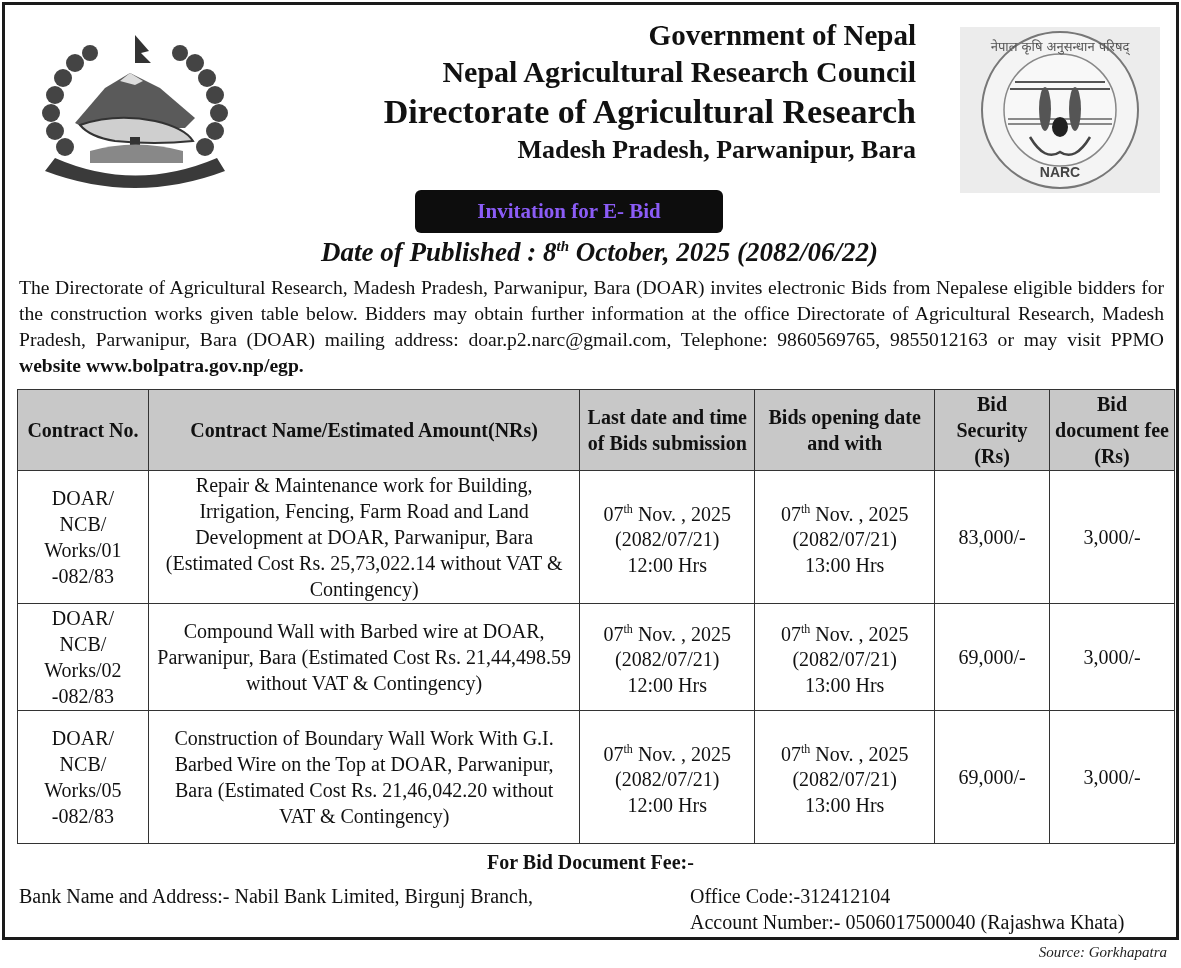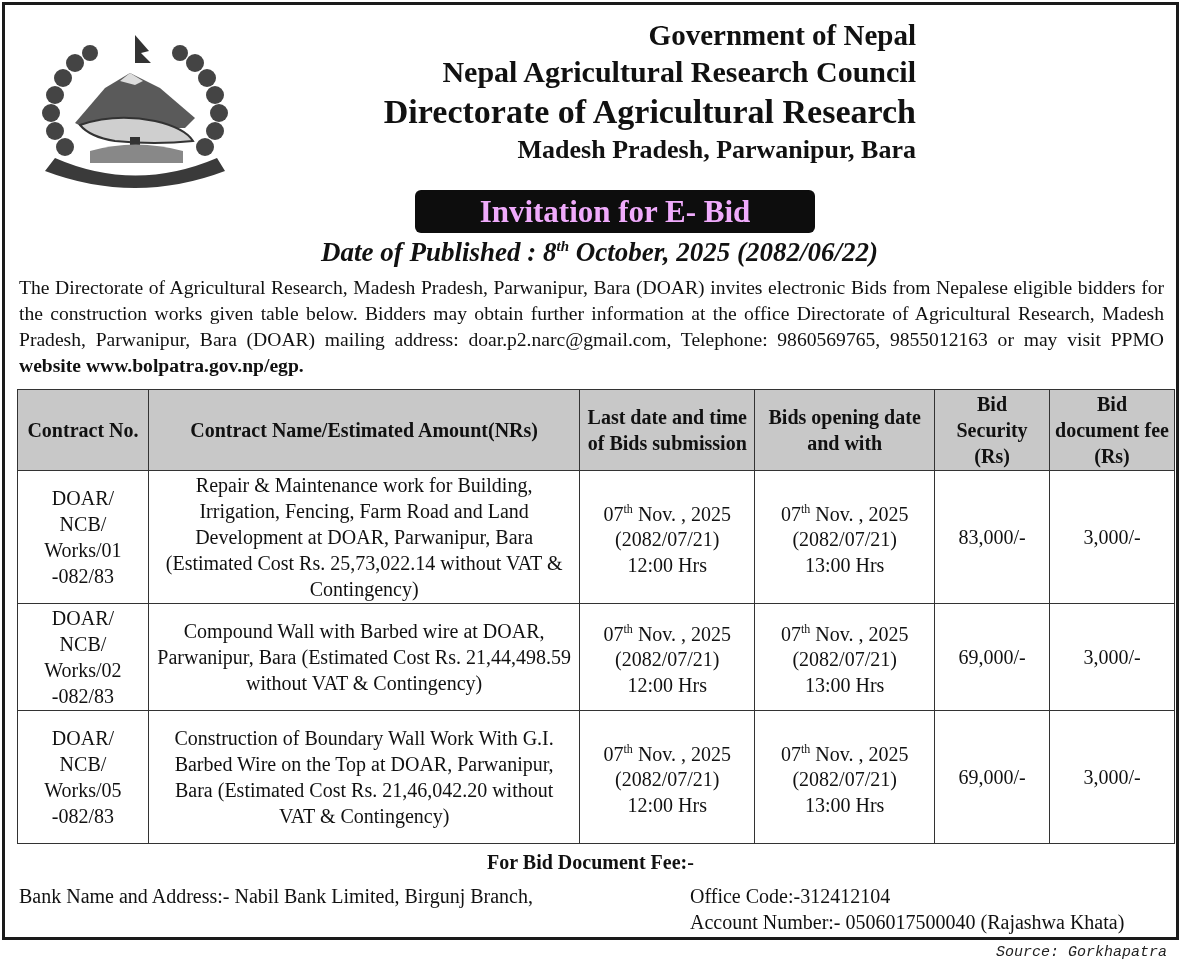--- a/index.html
+++ b/index.html
@@ -22,23 +22,23 @@
 
     
     .heading { position: absolute; left: 260px; right: 260px; top: 14px; text-align: right; }
     .h-line { font-weight: bold; color: #111; line-height: 1.12; }
     .h1 { font-size: 29px; }
     .h2 { font-size: 30px; margin-top: 4px; }
     .h3 { font-size: 34px; margin-top: 4px; }
     .h4 { font-size: 26px; margin-top: 4px; }
 
     .bid-banner {
-      position: absolute; left: 410px; top: 185px; width: 400px; height: 43px;
-      background: #0d0d0d; border-radius: 6px; color: #f0abfc;
-      font-weight: bold; font-size: 31px; text-align: center; line-height: 43px;
+      position: absolute; left: 410px; top: 185px; width: 308px; height: 43px;
+      background: #0d0d0d; border-radius: 6px; color: #8b5cf6;
+      font-weight: bold; font-size: 21px; text-align: center; line-height: 43px;
     }
 
     .pub-date {
       position: absolute; left: 0; right: 0; top: 232px; text-align: center;
       font-style: italic; font-weight: bold; font-size: 27px; color: #111; padding-left: 18px;
     }
     .pub-date sup { font-size: 15px; }
 
     .intro {
       position: absolute; left: 14px; right: 12px; top: 270px;
@@ -74,21 +74,21 @@
     .fee-title {
       position: absolute; left: 0; right: 0; top: 846px; text-align: center;
       font-weight: bold; font-size: 20px;
     }
     .fee-left { position: absolute; left: 14px; top: 878px; font-size: 20px; line-height: 26px; }
     .fee-right { position: absolute; left: 685px; top: 878px; font-size: 20px; line-height: 26px; }
     .fee-right .l1 { padding-left: 0px; }
 
     .source {
       position: absolute; right: 14px; top: 944px;
-      font-family: Liberation Mono, monospace; font-style: italic;
+      font-family: Liberation Serif, serif; font-style: italic;
       font-size: 15px; color: #222;
     }
   </style>
 </head>
 <body>
 
 <div class="frame">
 
   <svg class="logo-left" viewBox="0 0 200 160">
     <g fill="#444">
@@ -115,20 +115,36 @@
     <polygon points="85,48 95,40 108,48 100,52" fill="#ddd"></polygon>
 
     <path d="M45,92 Q80,80 120,88 Q150,95 158,108 Q120,112 80,108 Q55,104 45,92 Z" fill="#cfcfcf" stroke="#333" stroke-width="2"></path>
     <rect x="95" y="104" width="10" height="22" fill="#333"></rect>
 
     <path d="M55,118 Q100,105 148,118 L148,130 L55,130 Z" fill="#888"></path>
 
     <path d="M20,125 Q100,160 182,125 L190,138 Q100,172 10,138 Z" fill="#3a3a3a"></path>
   </svg>
 
+  <div class="logo-right">
+    <svg viewBox="0 0 200 166" width="200" height="166">
+      <circle cx="100" cy="83" r="78" fill="#f4f4f4" stroke="#777" stroke-width="2"></circle>
+      <circle cx="100" cy="83" r="56" fill="#f8f8f8" stroke="#888" stroke-width="1.5"></circle>
+      <text x="100" y="24" text-anchor="middle" font-size="13" fill="#555" font-family="DejaVu Sans, sans-serif">नेपाल कृषि अनुसन्धान परिषद्</text>
+      <line x1="55" y1="55" x2="145" y2="55" stroke="#555" stroke-width="2"></line>
+      <line x1="50" y1="62" x2="150" y2="62" stroke="#555" stroke-width="2"></line>
+      <line x1="48" y1="92" x2="152" y2="92" stroke="#666" stroke-width="1.5"></line>
+      <line x1="48" y1="97" x2="152" y2="97" stroke="#666" stroke-width="1.5"></line>
+      <ellipse cx="85" cy="82" rx="6" ry="22" fill="#555"></ellipse>
+      <ellipse cx="115" cy="82" rx="6" ry="22" fill="#555"></ellipse>
+      <ellipse cx="100" cy="100" rx="8" ry="10" fill="#222"></ellipse>
+      <path d="M70,110 Q85,135 100,125 Q115,135 130,110" fill="none" stroke="#444" stroke-width="2.5"></path>
+      <text x="100" y="150" text-anchor="middle" font-size="14" font-weight="bold" fill="#444" font-family="Liberation Sans, sans-serif">NARC</text>
+    </svg>
+  </div>
 
   <div class="heading">
     <div class="h-line h1">Government of Nepal</div>
     <div class="h-line h2">Nepal Agricultural Research Council</div>
     <div class="h-line h3">Directorate of Agricultural Research</div>
     <div class="h-line h4">Madesh Pradesh, Parwanipur, Bara</div>
   </div>
 
   <div class="bid-banner">Invitation for E- Bid</div>
 

